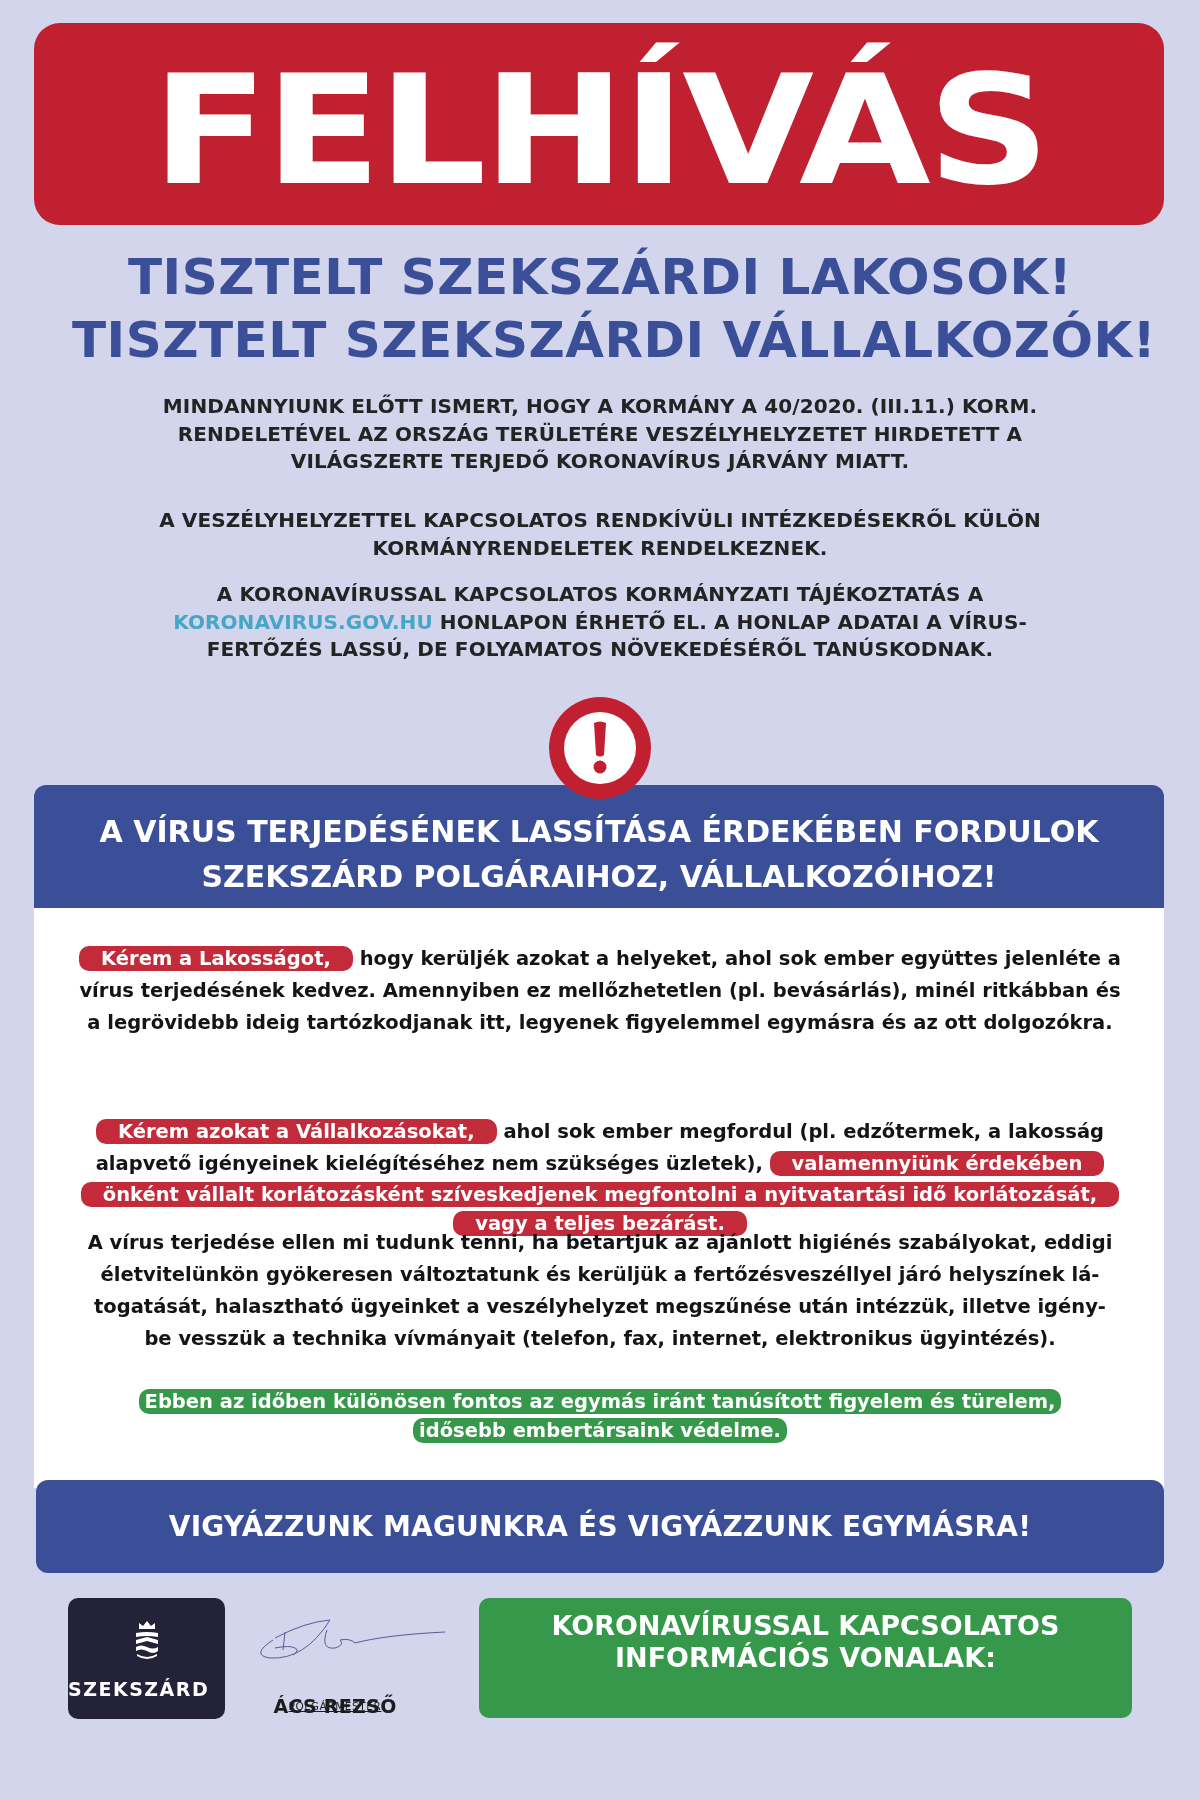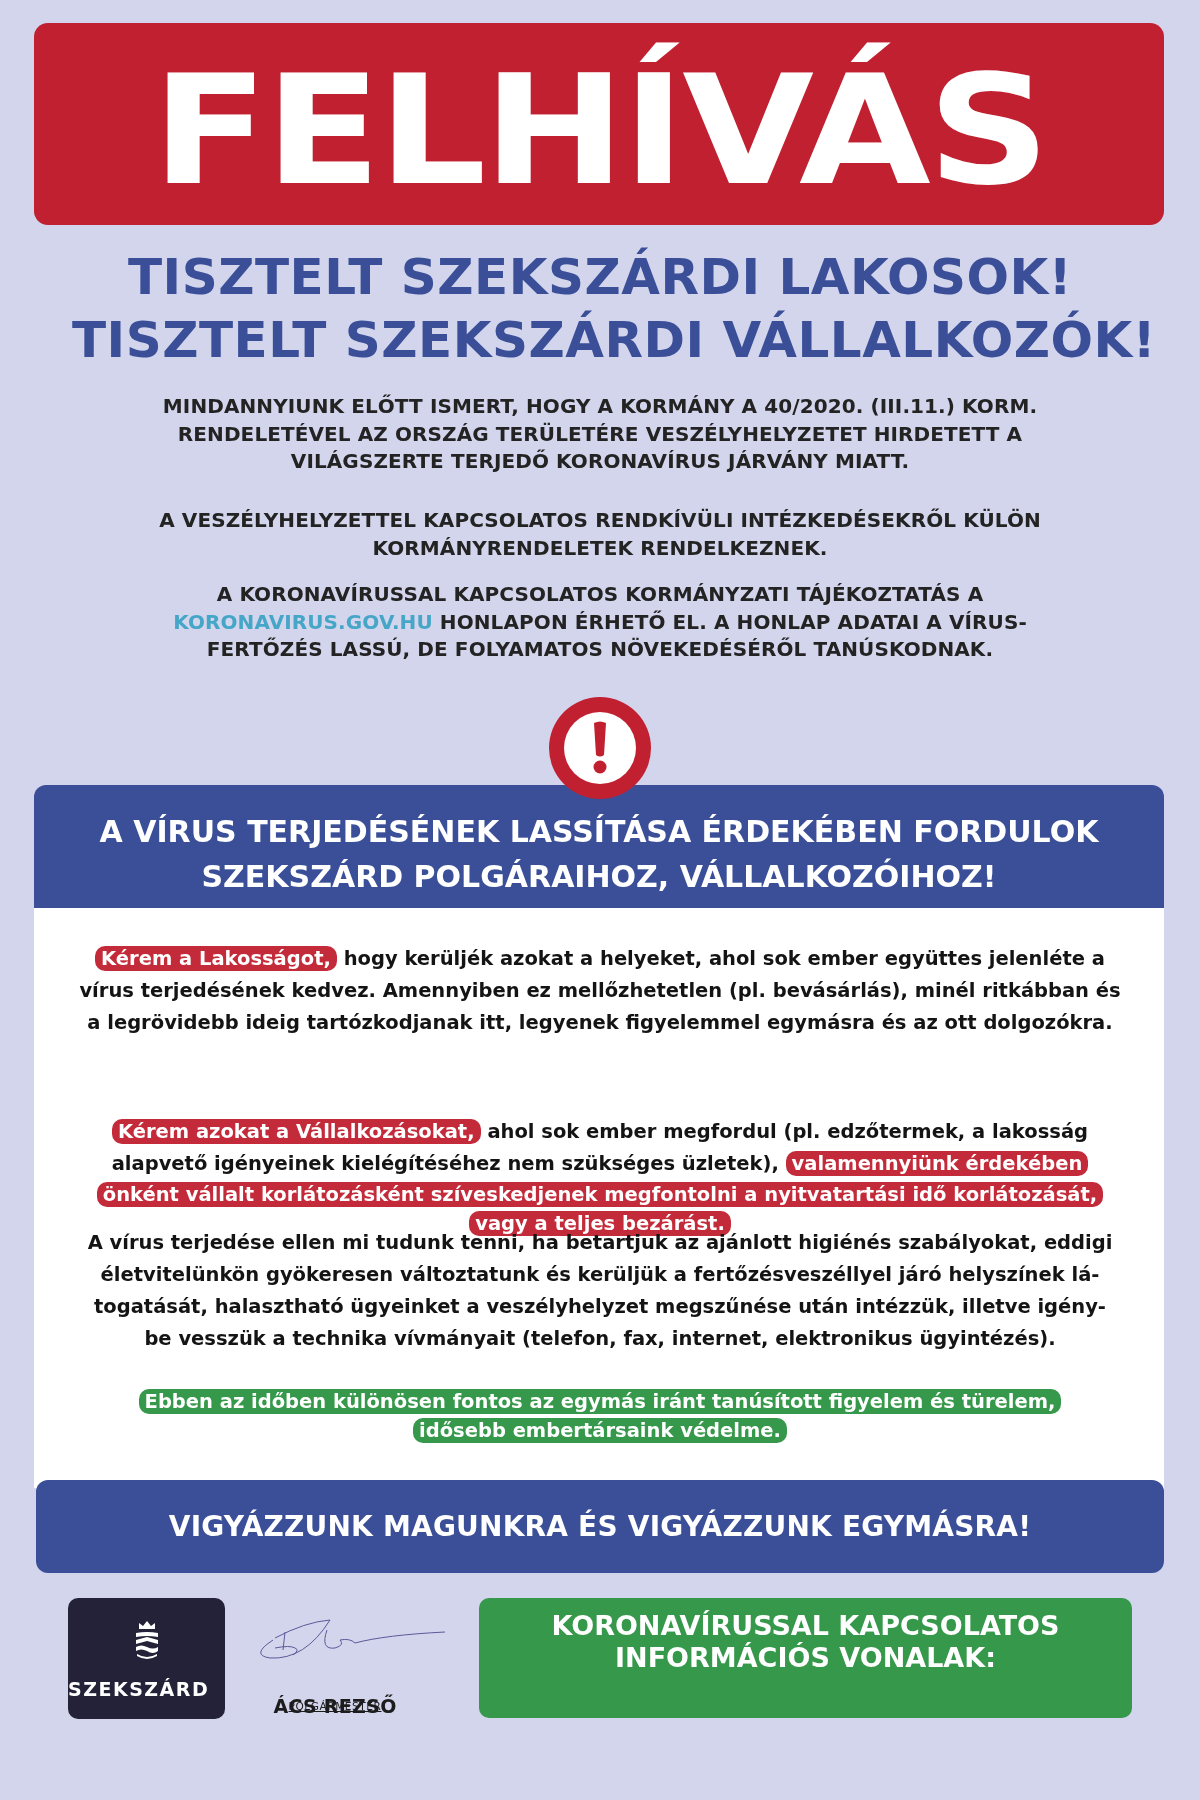--- a/index.html
+++ b/index.html
@@ -6,21 +6,21 @@
   body {
     width: 1200px; height: 1800px; position: relative; overflow: hidden;
     background: #d3d5ec;
     font-family: "Liberation Sans", sans-serif;
   }
   .abs { position: absolute; }
 
   
   #title-banner {
     left: 34px; top: 23px; width: 1130px; height: 202px;
-    background: #c0202f; border-radius: 14px;
+    background: #c0202f; border-radius: 26px;
     display: flex; align-items: center; justify-content: center;
   }
   #title-text {
     color: #ffffff; font-family: "DejaVu Sans", sans-serif; font-weight: bold;
     font-size: 152px; letter-spacing: -3px; line-height: 1;
     transform: scaleX(1.12); transform-origin: center;
     margin-top: 14px;
   }
 
   
@@ -70,21 +70,21 @@
     color: #141414; font-family: "DejaVu Sans", sans-serif; font-weight: bold;
     font-size: 19.5px; line-height: 32px;
   }
   #para-1 { top: 943px; }
   #para-2 { top: 1116px; }
   #para-3 { top: 1227px; }
   #para-4 { top: 1387px; }
 
   .hl-red {
     background: #c42b3a; color: #ffffff; border-radius: 10px;
-    padding: 1px 6px; box-decoration-break: clone; -webkit-box-decoration-break: clone;
+    padding: 1px 22px; box-decoration-break: clone; -webkit-box-decoration-break: clone;
   }
   .hl-green {
     background: #36984a; color: #ffffff; border-radius: 10px;
     padding: 1px 6px; box-decoration-break: clone; -webkit-box-decoration-break: clone;
   }
   .tight { line-height: 29px; }
 
   
   #slogan-bar {
     left: 36px; top: 1480px; width: 1128px; height: 93px;

